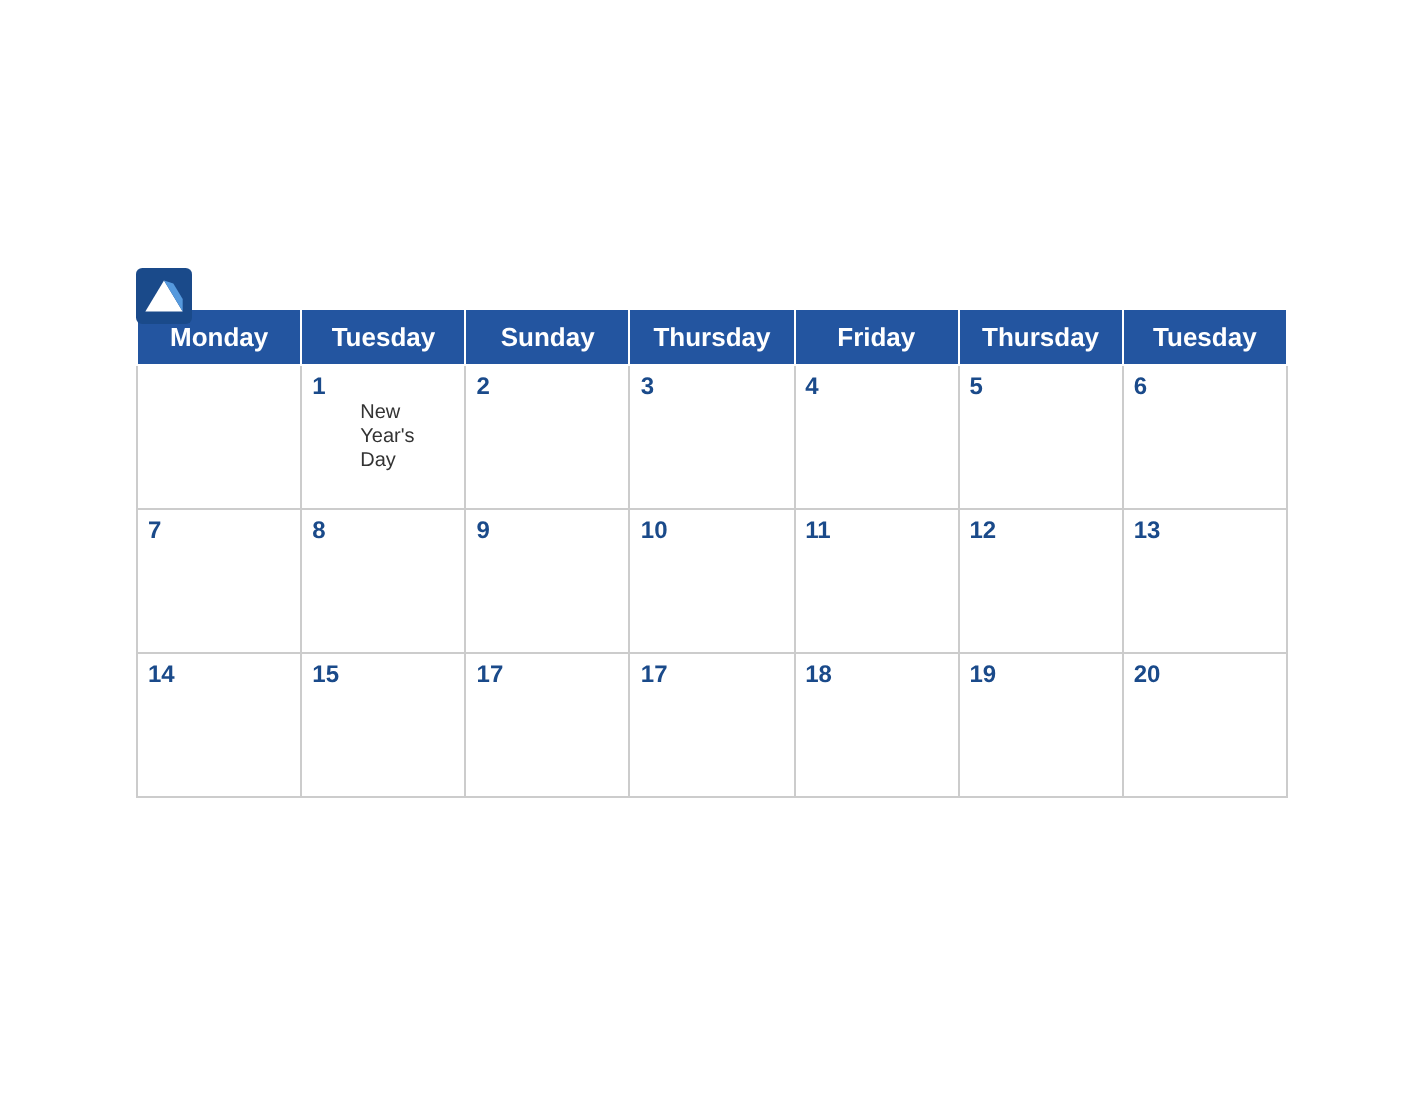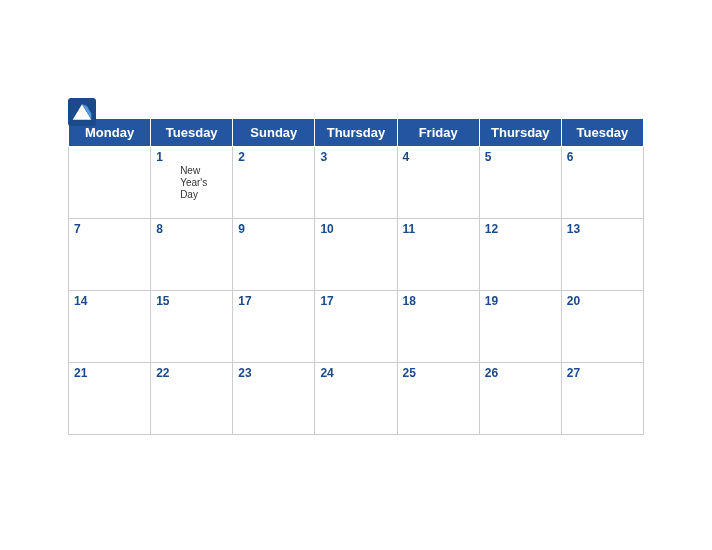--- a/index.html
+++ b/index.html
@@ -186,38 +186,15 @@
           <td>
             <span class="day-number">18</span>
           </td>
           <td>
             <span class="day-number">19</span>
           </td>
           <td>
             <span class="day-number">20</span>
           </td>
         </tr>
-        <tr>
-          <td>
-            <span class="day-number">21</span>
-          </td>
-          <td>
-            <span class="day-number">22</span>
-          </td>
-          <td>
-            <span class="day-number">23</span>
-          </td>
-          <td>
-            <span class="day-number">24</span>
-          </td>
-          <td>
-            <span class="day-number">25</span>
-          </td>
-          <td>
-            <span class="day-number">26</span>
-          </td>
-          <td>
-            <span class="day-number">27</span>
-          </td>
-        </tr>
       </tbody>
   </table>
 </div>
 
 </body></html>

